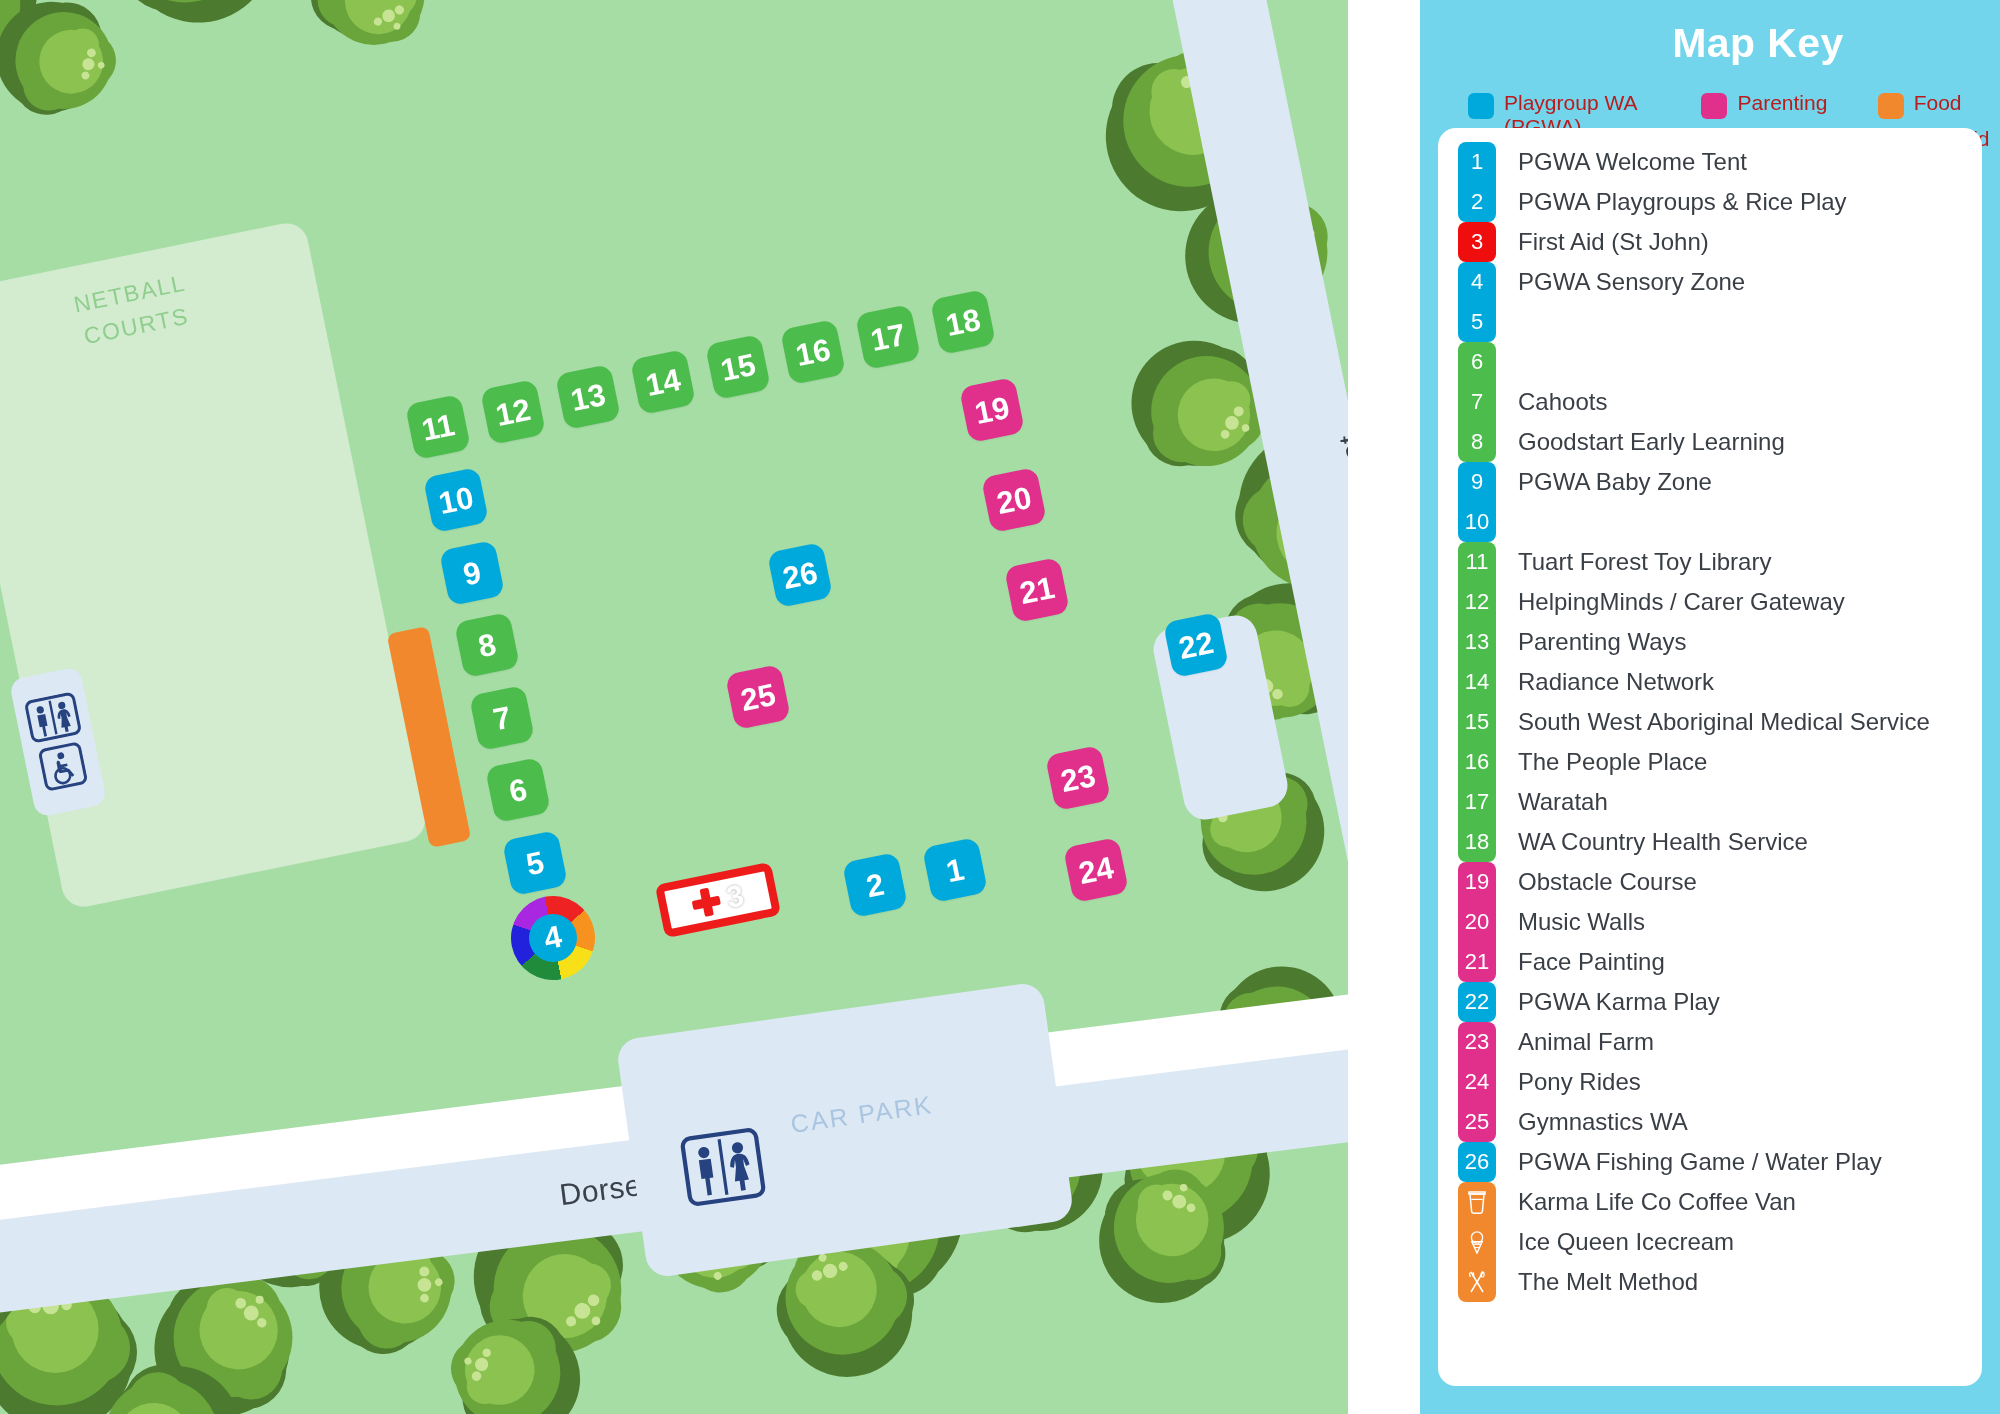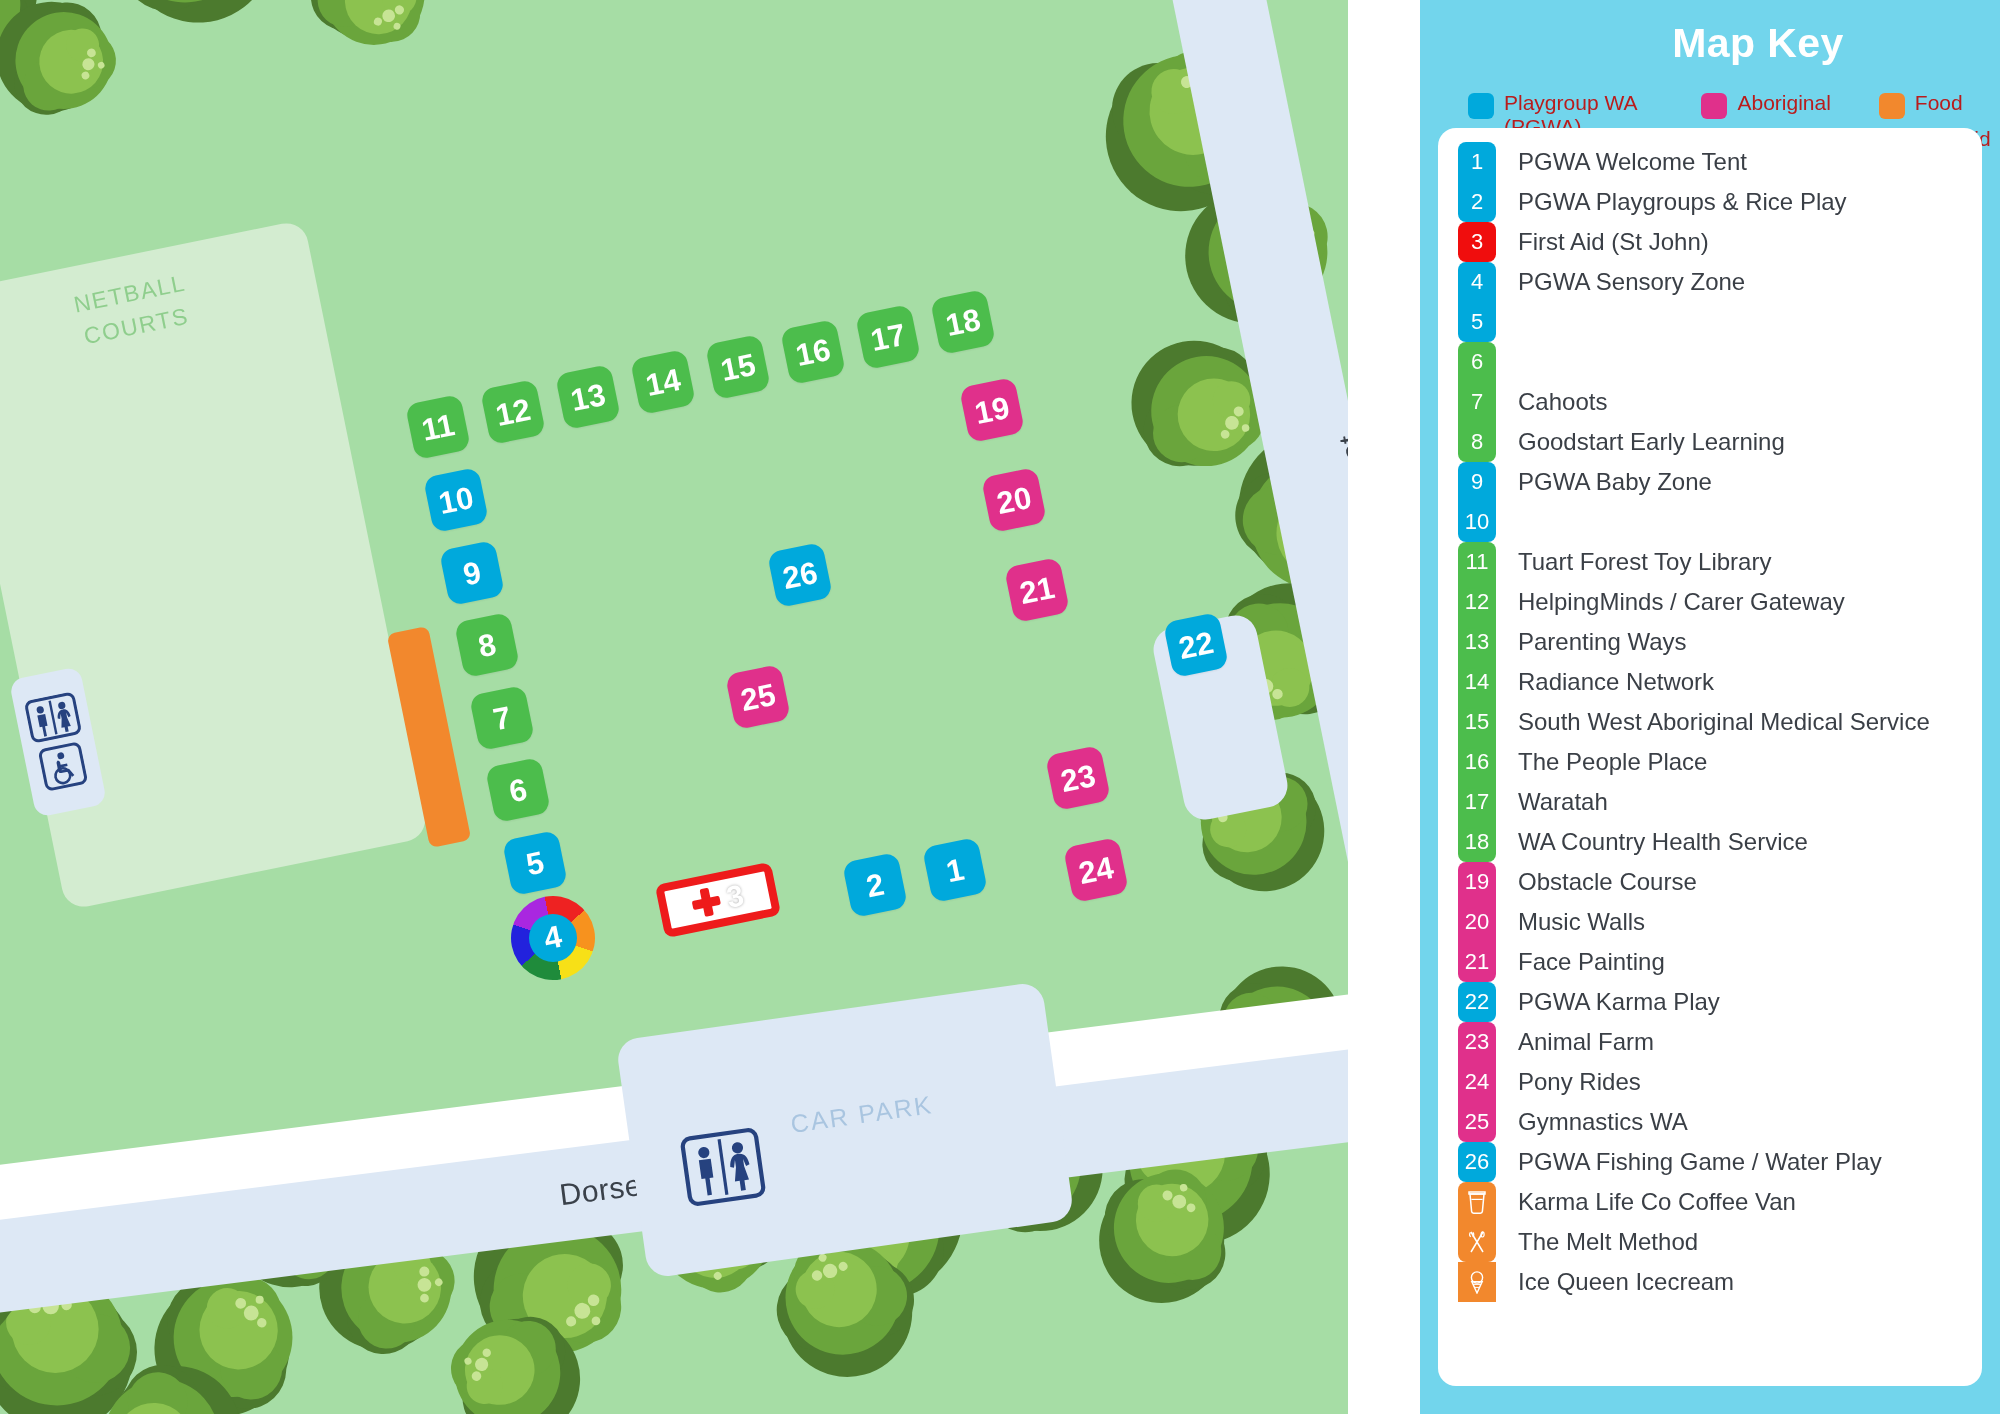--- a/index.html
+++ b/index.html
@@ -942,21 +942,21 @@
   <div id="key-legend">
     <div class="lg-col">
       <div class="lg-row">
         <span class="lg-sw" style="background:#00a9dc"></span>
         <span class="lg-tx">Playgroup WA<br>(PGWA)</span>
       </div>
     </div>
     <div class="lg-col" style="margin-left:46px;">
       <div class="lg-row">
         <span class="lg-sw" style="background:#e0308b"></span>
-        <span class="lg-tx">Aboriginal</span>
+        <span class="lg-tx">Parenting</span>
       </div>
       <div class="lg-row">
         <span class="lg-sw" style="background:#4cbd4c"></span>
         <span class="lg-tx">Exhibitors</span>
       </div>
     </div>
     <div class="lg-col" style="margin-left:30px;">
       <div class="lg-row">
         <span class="lg-sw" style="background:#f2882d"></span>
         <span class="lg-tx">Food</span>
@@ -1074,35 +1074,35 @@
         <div class="kr chip-first">
           <div class="kr-chip c-bg-food">
             <svg width="20" height="24" viewBox="0 0 20 24">
               <path d="M3 4h14l-1.6 17.4a2 2 0 0 1-2 1.8H6.6a2 2 0 0 1-2-1.8z" fill="none" stroke="#ffffff" stroke-width="1.5"></path>
               <path d="M2 4h16V2H2z" fill="none" stroke="#ffffff" stroke-width="1.5"></path>
               <path d="M4.4 9.4h11.2" stroke="#ffffff" stroke-width="1.2"></path>
             </svg>
           </div>
           <div class="kr-label">Karma Life Co Coffee Van</div>
         </div>
+        <div class="kr">
+          <div class="kr-chip c-bg-food">
+            <svg width="20" height="24" viewBox="0 0 20 24">
+              <circle cx="10" cy="7.5" r="5.6" fill="none" stroke="#ffffff" stroke-width="1.4"></circle>
+              <path d="M4.8 11.6L10 23l5.2-11.4z" fill="none" stroke="#ffffff" stroke-width="1.4"></path>
+              <path d="M6 14.4h8M7.3 17.4h5.4" stroke="#ffffff" stroke-width="1"></path>
+            </svg>
+          </div>
+          <div class="kr-label">Ice Queen Icecream</div>
+        </div>
         <div class="kr chip-last">
           <div class="kr-chip c-bg-food">
             <svg width="20" height="24" viewBox="0 0 20 24">
               <path d="M4 2l12 20M16 2L4 22" stroke="#ffffff" stroke-width="1.5" fill="none"></path>
               <path d="M3.4 2.2c-1 1.6-1 3.4.3 4.6M6 2.2c1 1.6 1 3.4-.3 4.6" stroke="#ffffff" stroke-width="1.2" fill="none"></path>
               <ellipse cx="15.6" cy="4.4" rx="1.5" ry="2.6" fill="none" stroke="#ffffff" stroke-width="1.2"></ellipse>
             </svg>
           </div>
           <div class="kr-label">The Melt Method</div>
         </div>
-        <div class="kr">
-          <div class="kr-chip c-bg-food">
-            <svg width="20" height="24" viewBox="0 0 20 24">
-              <circle cx="10" cy="7.5" r="5.6" fill="none" stroke="#ffffff" stroke-width="1.4"></circle>
-              <path d="M4.8 11.6L10 23l5.2-11.4z" fill="none" stroke="#ffffff" stroke-width="1.4"></path>
-              <path d="M6 14.4h8M7.3 17.4h5.4" stroke="#ffffff" stroke-width="1"></path>
-            </svg>
-          </div>
-          <div class="kr-label">Ice Queen Icecream</div>
-        </div>
       </div>
   </div>
 </div>
 
 </body></html>

